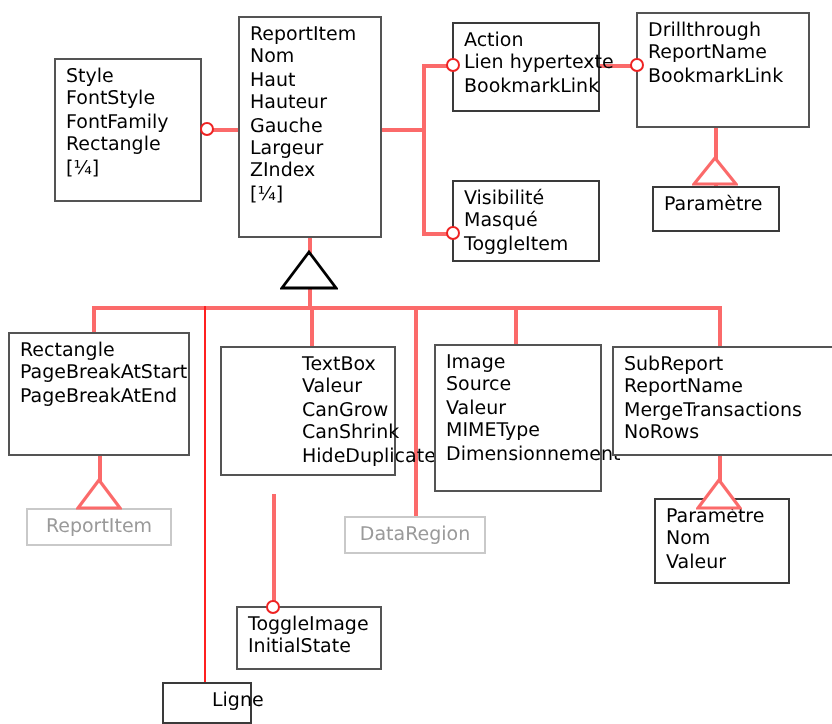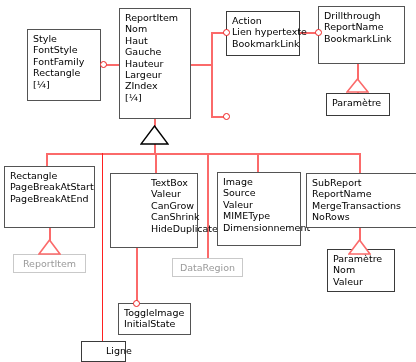--- a/index.html
+++ b/index.html
@@ -129,22 +129,22 @@
     <div class="line">FontStyle</div>
     <div class="line">FontFamily</div>
     <div class="line">Rectangle</div>
     <div class="line">[¼]</div>
   </div>
 
   <div class="box" style="left:119px;top:8px;width:72px;height:111px;">
     <div class="line">ReportItem</div>
     <div class="line">Nom</div>
     <div class="line">Haut</div>
+    <div class="line">Hauteur</div>
     <div class="line">Gauche</div>
-    <div class="line">Hauteur</div>
     <div class="line">Largeur</div>
     <div class="line">ZIndex</div>
     <div class="line">[¼]</div>
   </div>
 
   <div class="box thin" style="left:226px;top:11px;width:74px;height:45px;">
     <div class="line">Action</div>
     <div class="line">Lien hypertexte</div>
     <div class="line">BookmarkLink</div>
   </div>
@@ -152,28 +152,33 @@
   <div class="box" style="left:318px;top:6px;width:87px;height:58px;">
     <div class="line">Drillthrough</div>
     <div class="line">ReportName</div>
     <div class="line">BookmarkLink</div>
   </div>
 
   <div class="box thin" style="left:326px;top:93px;width:64px;height:23px;">
     <div class="line">Paramètre</div>
   </div>
 
+  <div class="box thin" style="left:226px;top:90px;width:74px;height:41px;">
+    <div class="line">Visibilité</div>
+    <div class="line">Masqué</div>
+    <div class="line">ToggleItem</div>
+  </div>
 
   <div class="box" style="left:4px;top:166px;width:91px;height:62px;">
     <div class="line">Rectangle</div>
     <div class="line">PageBreakAtStart</div>
     <div class="line">PageBreakAtEnd</div>
   </div>
 
-  <div class="box" style="left:110px;top:173px;width:88px;height:75px;padding-left:40px;">
+  <div class="box" style="left:110px;top:173px;width:88px;height:65px;padding-left:40px;">
     <div class="line">TextBox</div>
     <div class="line">Valeur</div>
     <div class="line">CanGrow</div>
     <div class="line">CanShrink</div>
     <div class="line">HideDuplicates</div>
   </div>
 
   <div class="box" style="left:217px;top:172px;width:84px;height:74px;">
     <div class="line">Image</div>
     <div class="line">Source</div>

